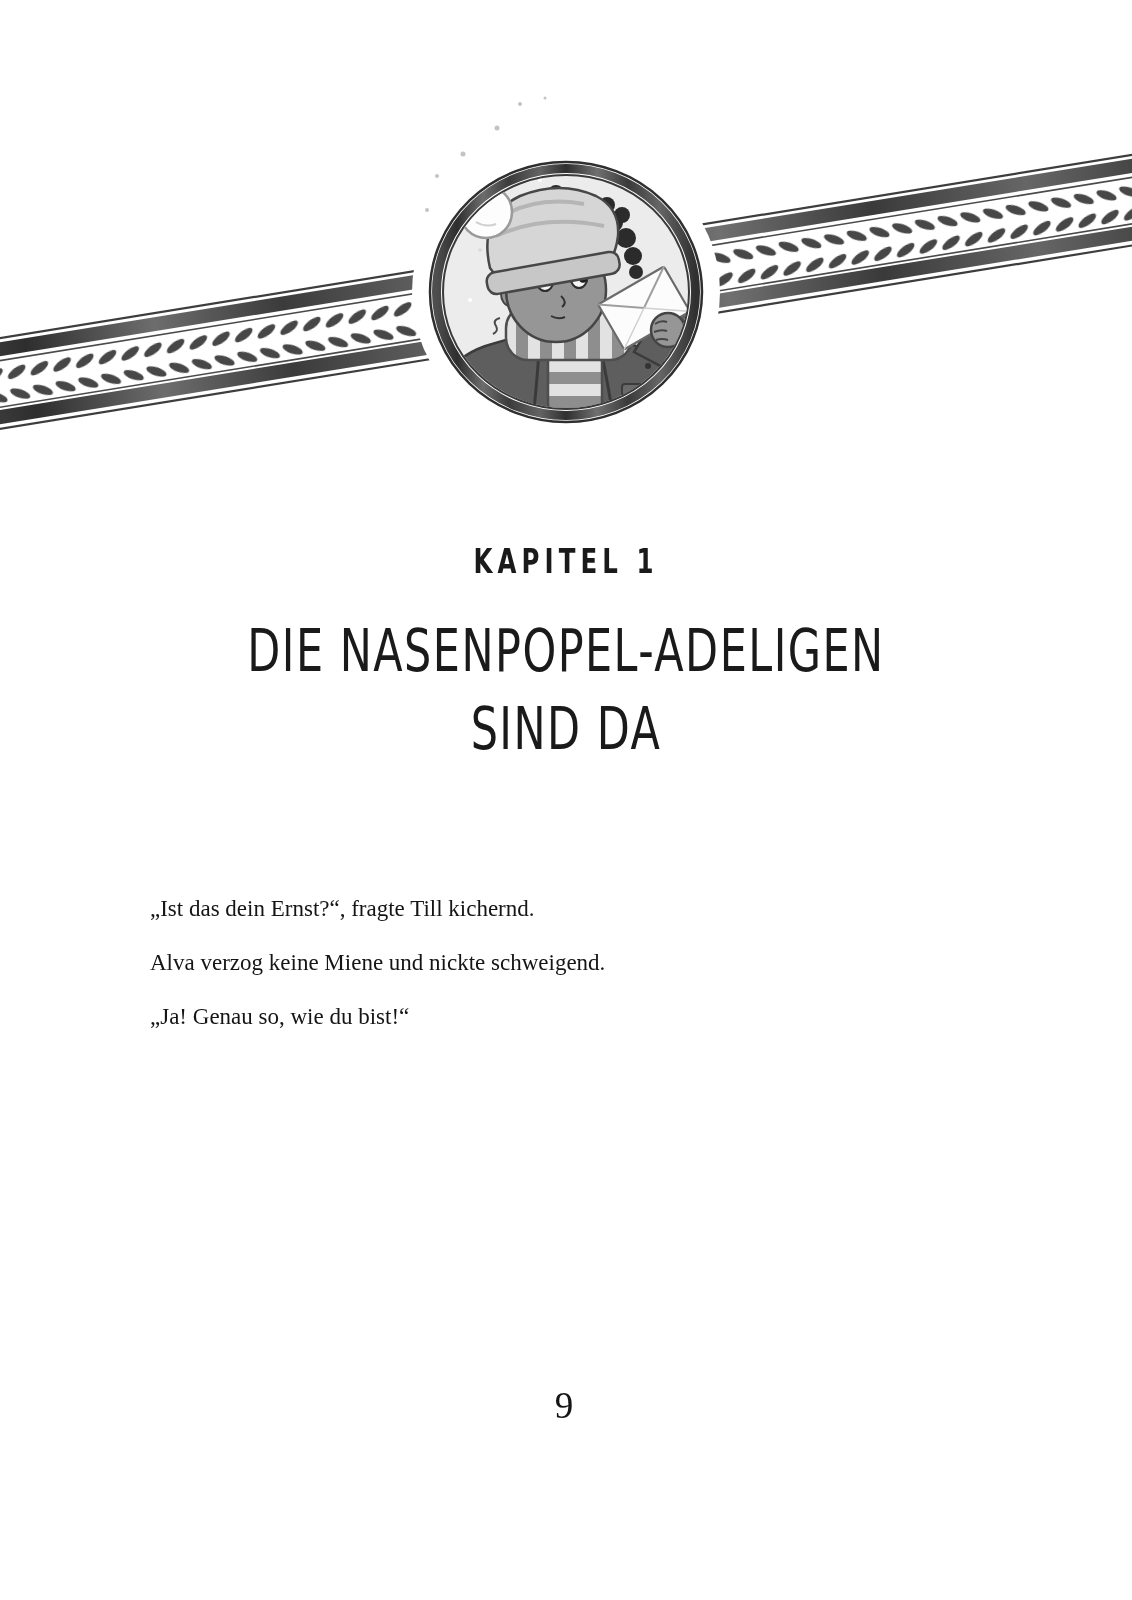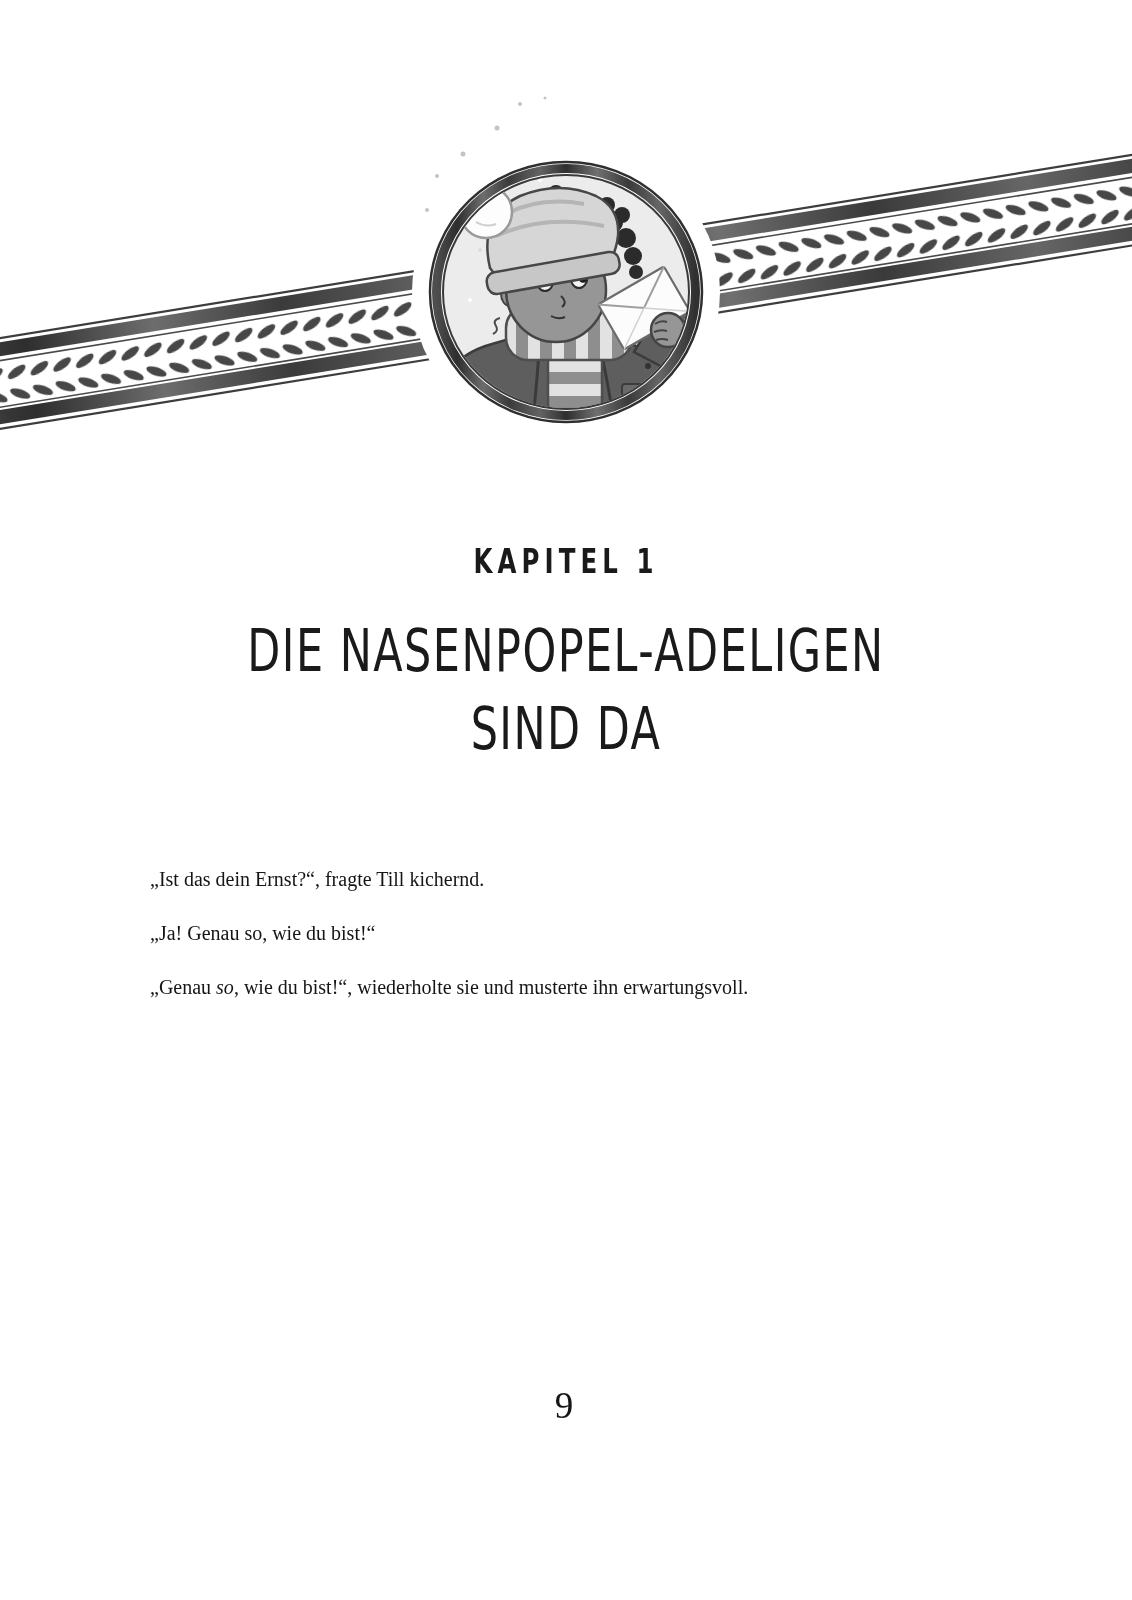--- a/index.html
+++ b/index.html
@@ -31,22 +31,22 @@
     font-weight:500;
     font-size:58px;
     line-height:78px;
     letter-spacing:2px;
     transform:scaleX(0.74);
     transform-origin:center;
     color:#1a1a1a;
     white-space:nowrap;
   }
   .bodytext{
-    position:absolute;top:852px;left:150px;width:828px;
-    font-size:20px;
+    position:absolute;top:882px;left:150px;width:828px;
+    font-size:23px;
     line-height:54px;
     text-align:justify;
   }
   .bodytext p{margin:0;}
   .bodytext em{font-style:italic;}
   .pagenum{
     position:absolute;top:1384px;left:150px;width:828px;
     text-align:center;
     font-size:37px;
     line-height:44px;
@@ -203,17 +203,17 @@
 
 <div class="kapitel">KAPITEL 1</div>
 
 <div class="title">
   <div>DIE NASENPOPEL-ADELIGEN</div>
   <div>SIND DA</div>
 </div>
 
 <div class="bodytext">
   <p>„Ist das dein Ernst?“, fragte Till kichernd.</p>
+  <p>Alva verzog keine Miene und nickte schweigend.</p>
   <p>„Ja! Genau so, wie du bist!“</p>
-  <p><span>„Genau </span><em>so</em><span>, wie du bist!“, wiederholte sie und musterte ihn erwartungsvoll.</span></p>
 </div>
 
 <div class="pagenum">9</div>
 
 </body></html>

